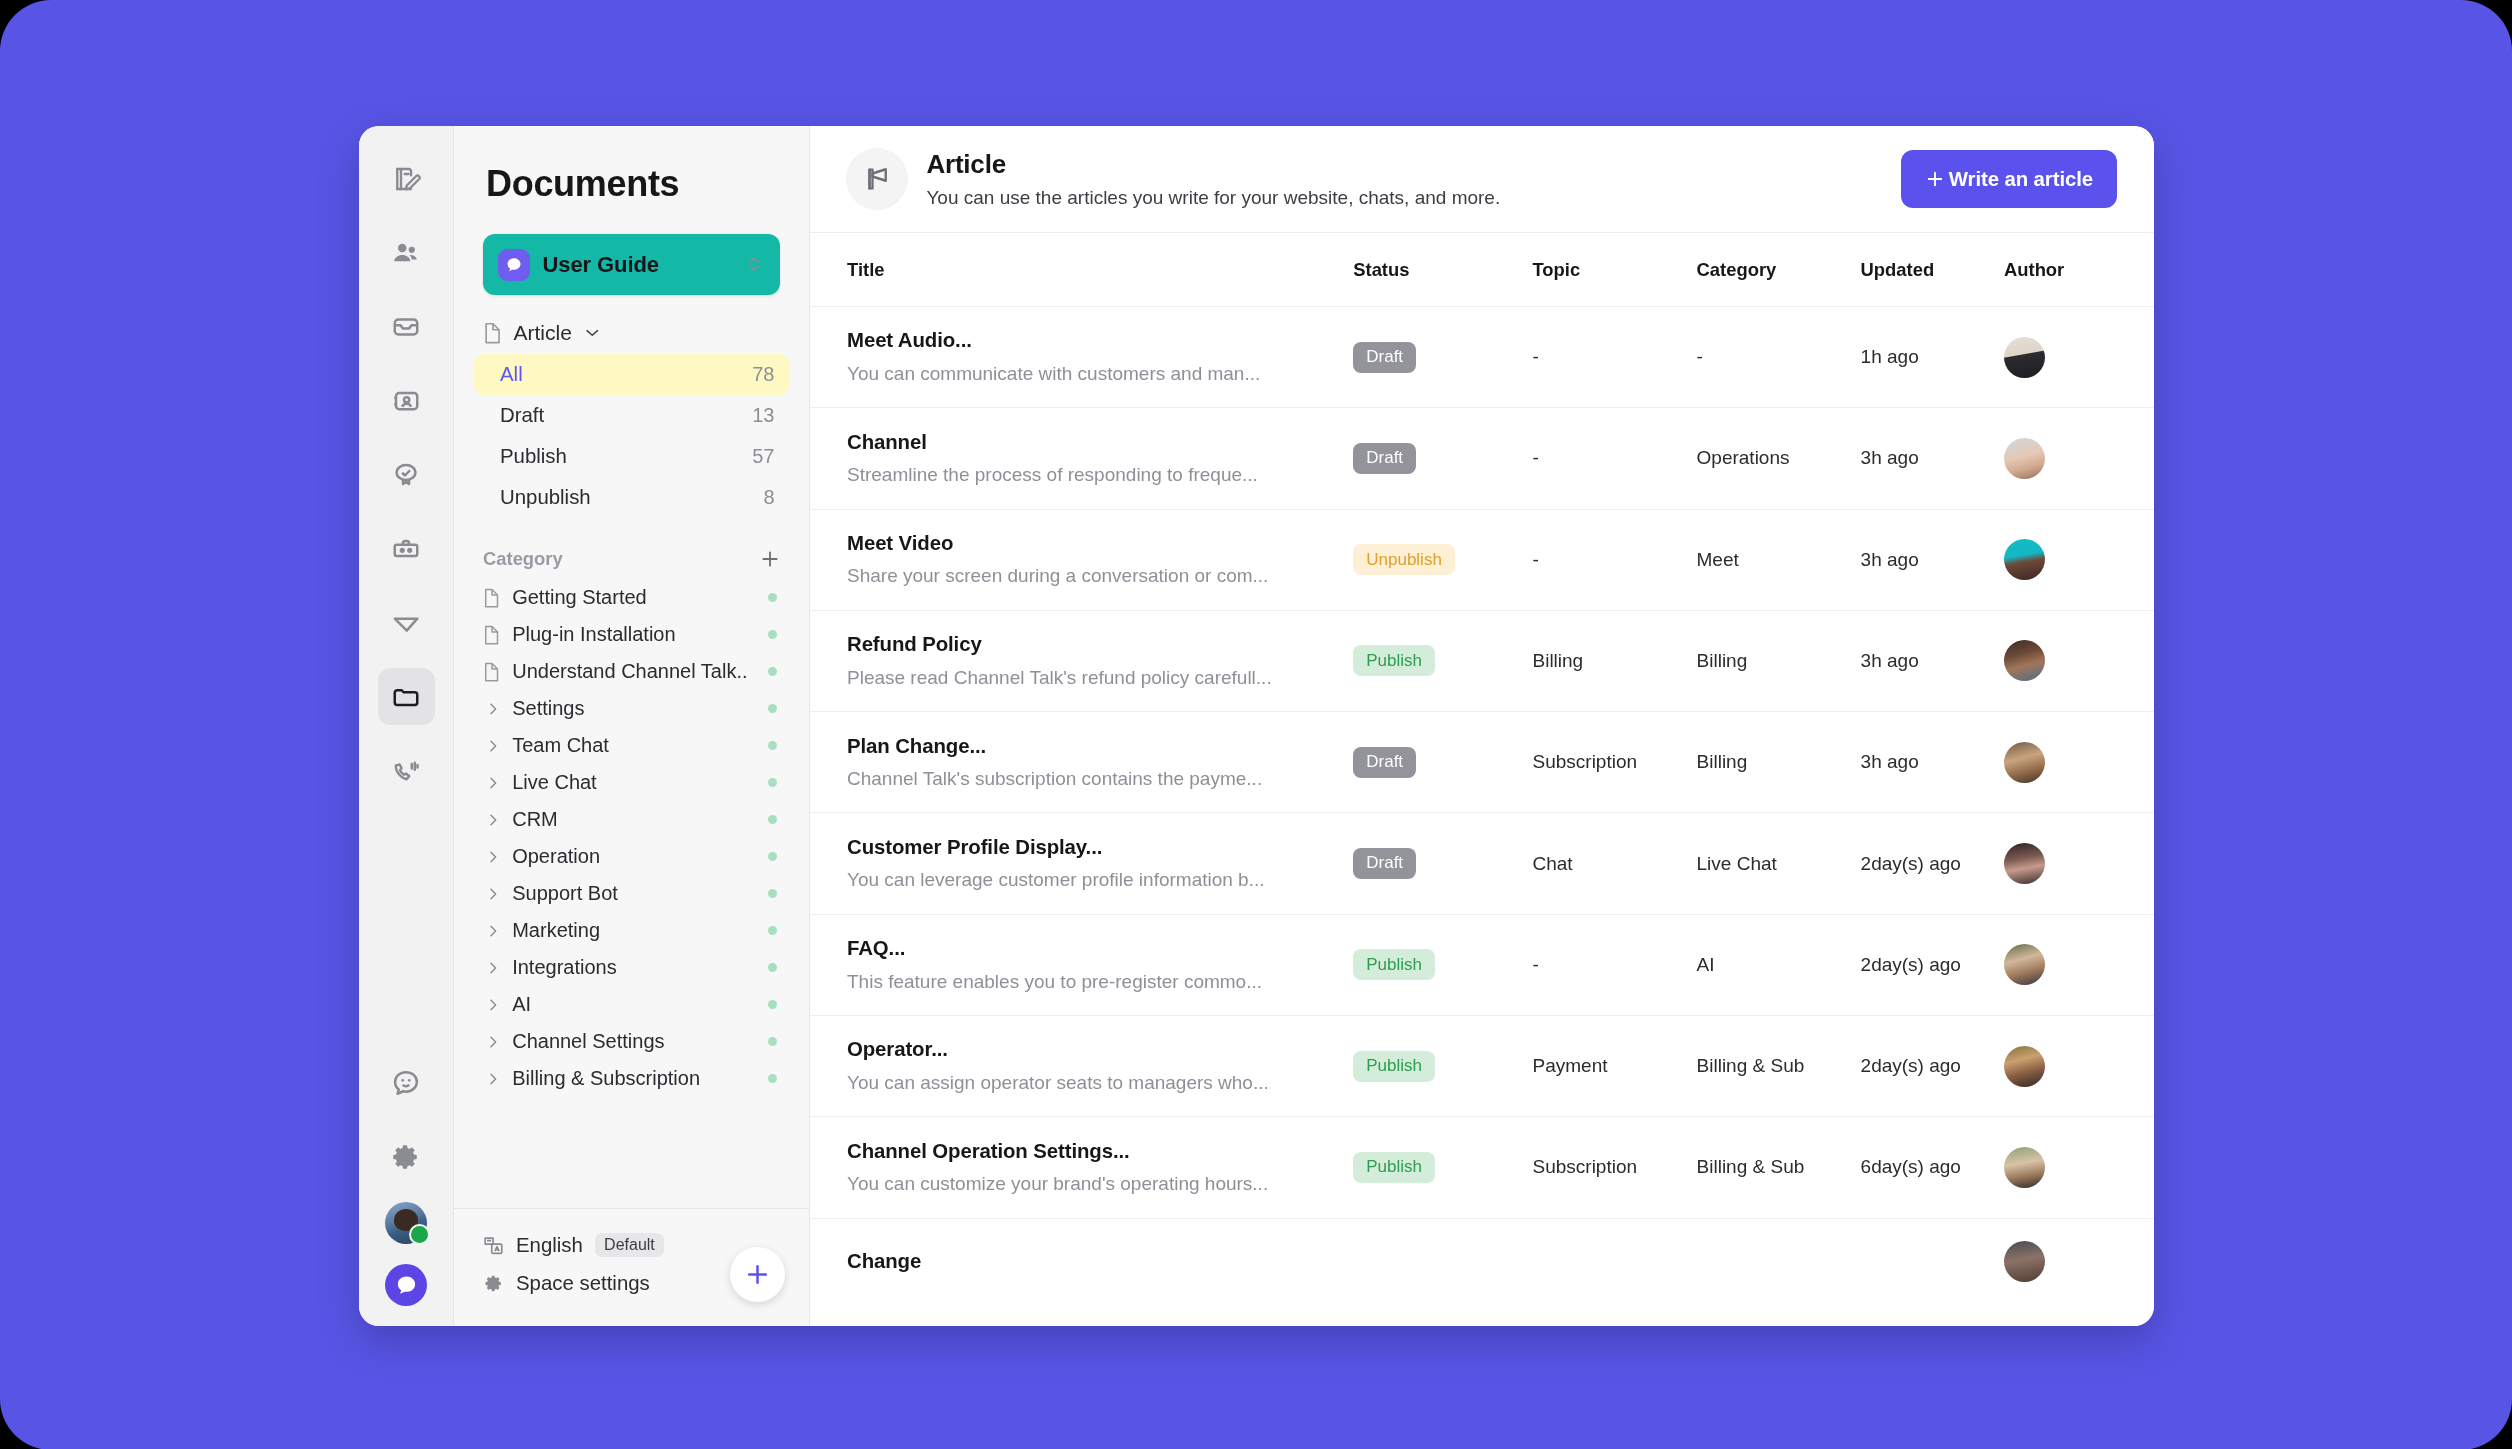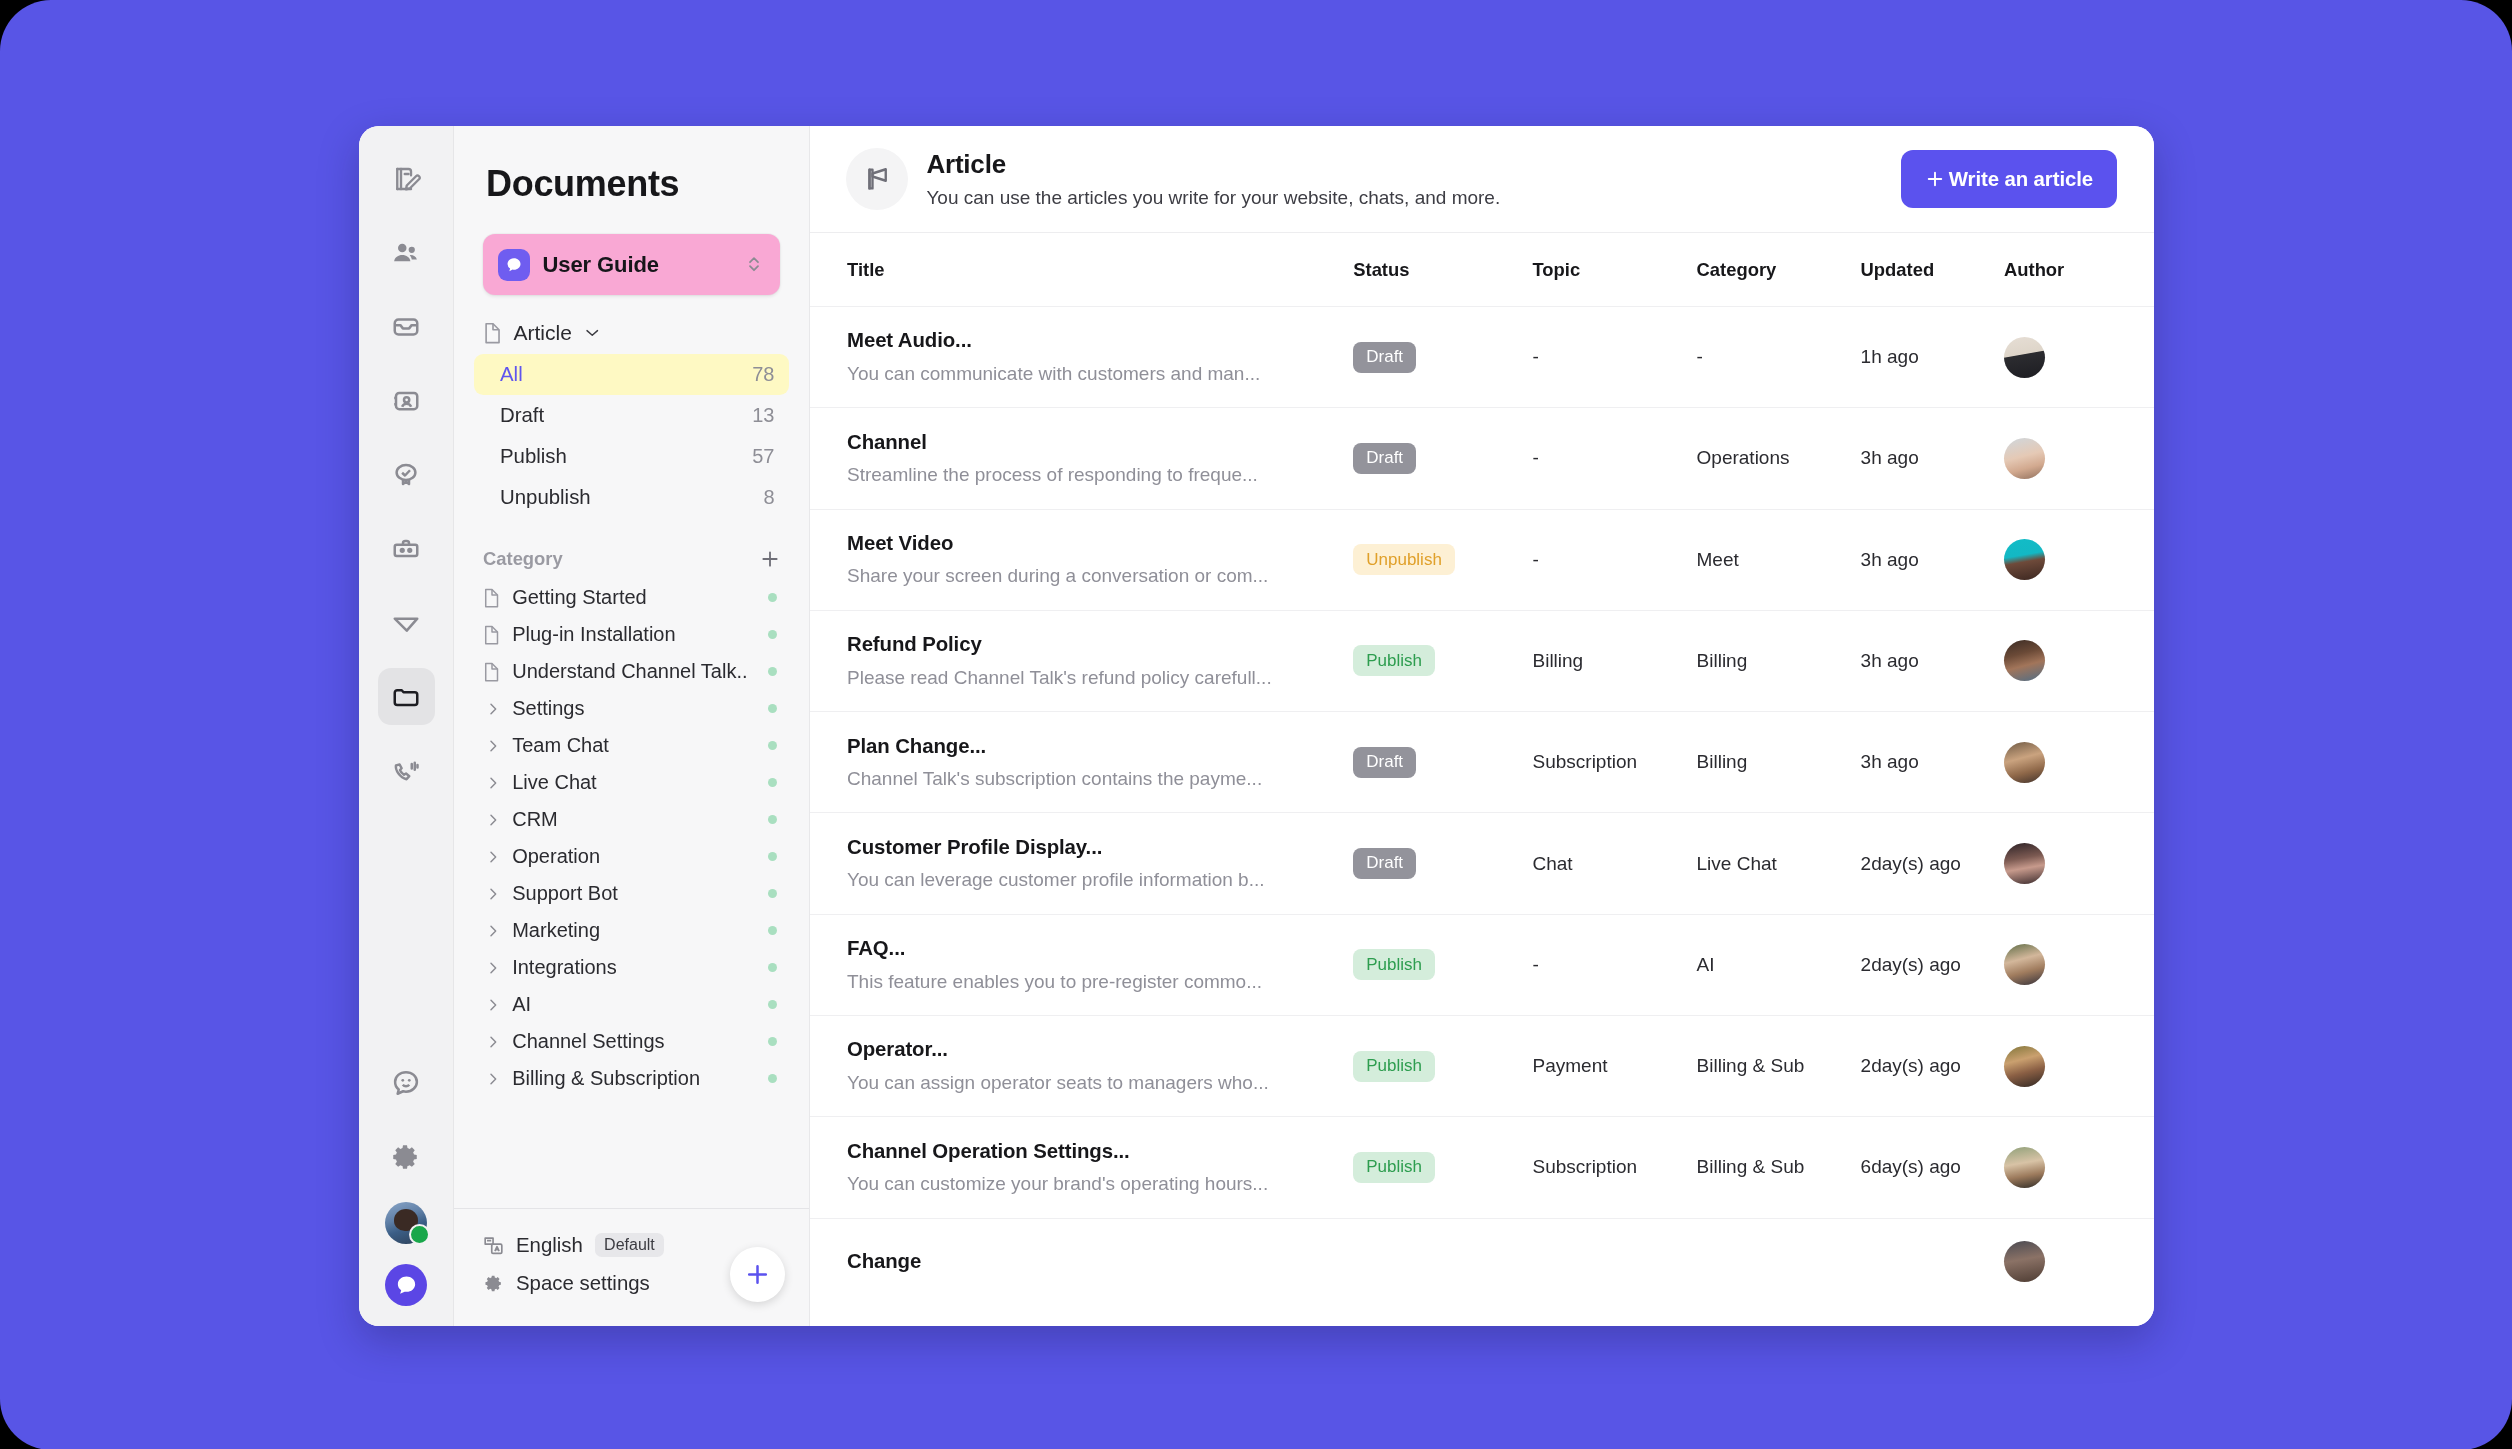--- a/index.html
+++ b/index.html
@@ -81,21 +81,21 @@
     position: relative;
   }
   .sb-title {
     font-size: 36px; font-weight: 700; color: #17171a;
     letter-spacing: -0.3px;
     padding: 37px 32px 0 32px;
   }
   .space-select {
     margin: 29px 29px 0 29px;
     height: 61px;
-    background: #f9a8d4;
+    background: #14b8a6;
     border-radius: 12px;
     box-shadow: 0 1.3px 3.3px rgba(0,0,0,.07), 0 0 0 0.7px rgba(0,0,0,.035);
     display: flex; align-items: center; padding: 0 16px 0 14.5px;
     cursor: pointer;
   }
   .space-logo {
     width: 32px; height: 32px; border-radius: 9.2px;
     background: #6f5df0; flex: 0 0 32px;
     display:flex;align-items:center;justify-content:center;
   }

